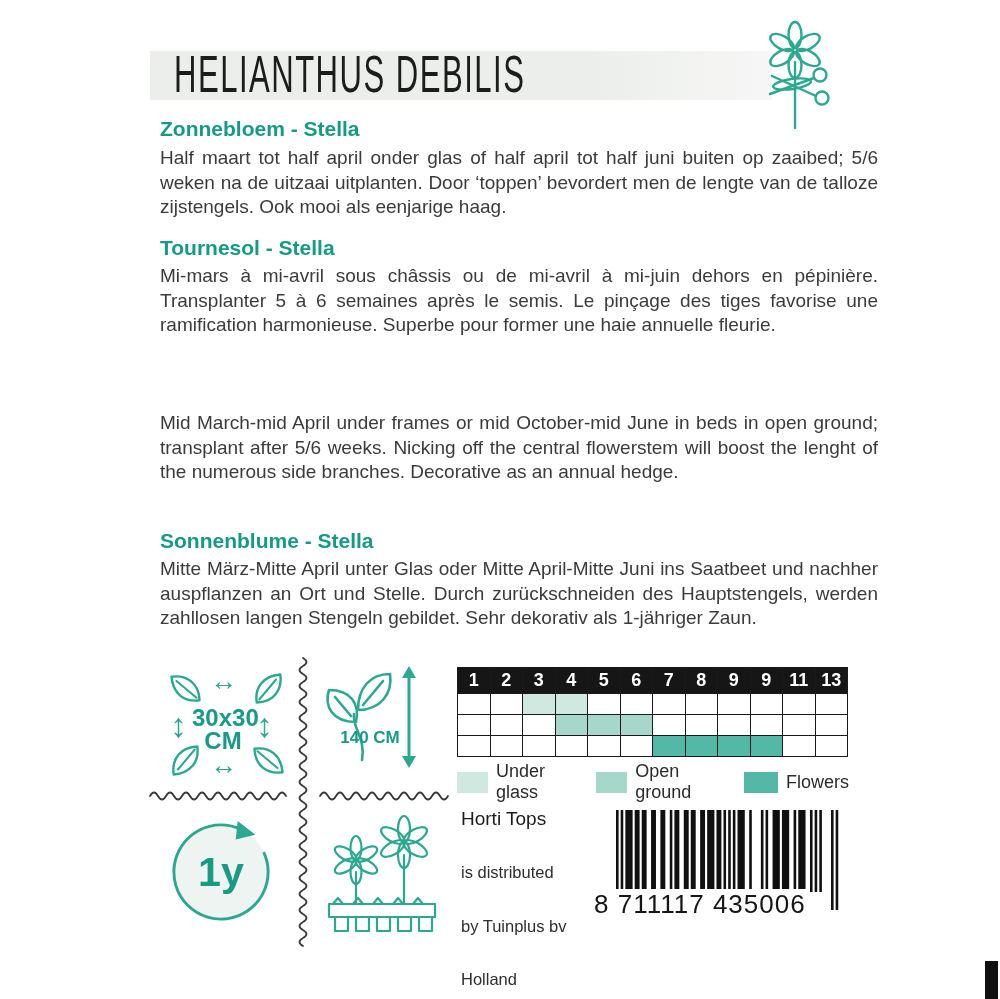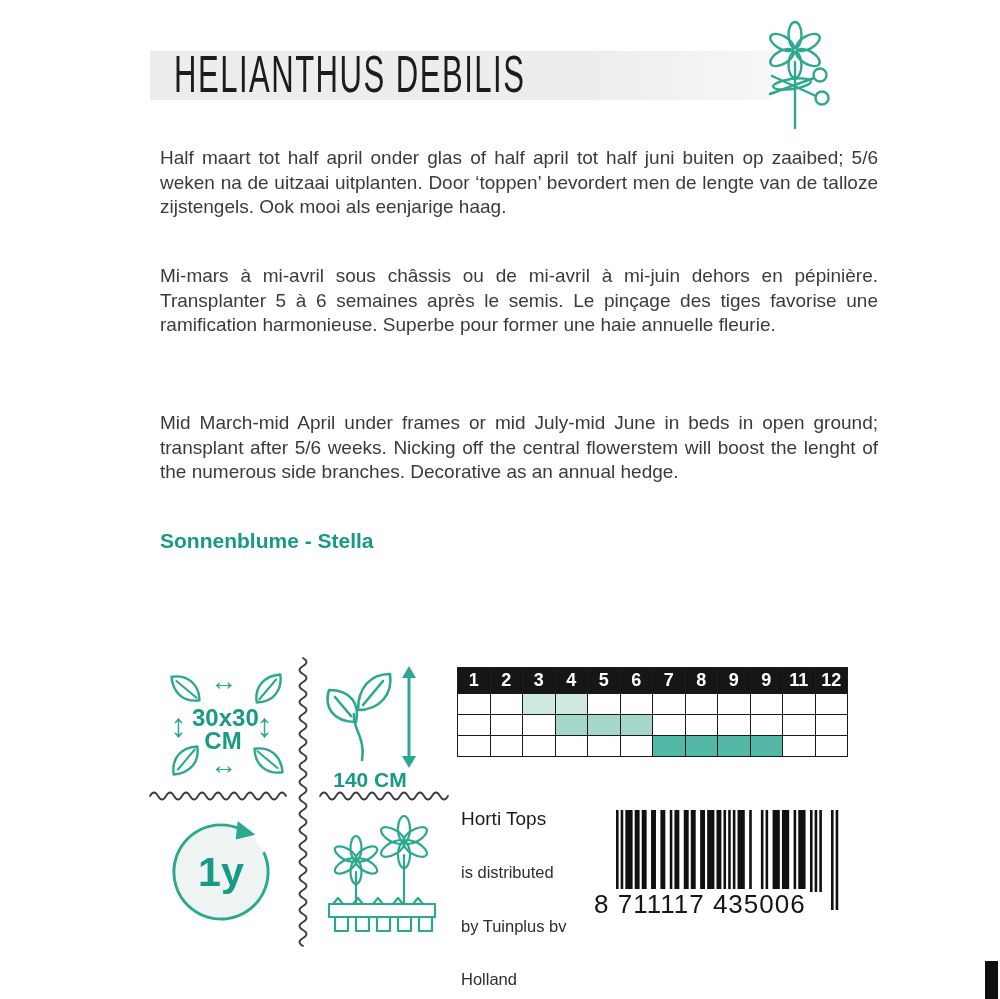--- a/index.html
+++ b/index.html
@@ -57,27 +57,30 @@
       <ellipse cx="45" cy="13" rx="6.5" ry="13" transform="rotate(240 45 28)"></ellipse>
       <ellipse cx="45" cy="13" rx="6.5" ry="13" transform="rotate(300 45 28)"></ellipse>
     </g>
     <ellipse cx="42" cy="62" rx="19" ry="5" transform="rotate(-8 42 62)"></ellipse>
     <line x1="64" y1="56" x2="20" y2="72"></line>
     <line x1="66" y1="74" x2="22" y2="54"></line>
     <circle cx="70" cy="53" r="6.5"></circle>
     <circle cx="72" cy="76" r="6.5"></circle>
   </svg>
 
+  <div class="sec-h" style="top:117px">Zonnebloem - Stella</div>
   <div class="sec-p" style="top:146px">Half maart tot half april onder glas of half april tot half juni buiten op zaaibed; 5/6 weken na de uitzaai uitplanten. Door ‘toppen’ bevordert men de lengte van de talloze zijstengels. Ook mooi als eenjarige haag.</div>
 
+  <div class="sec-h" style="top:236px">Tournesol - Stella</div>
   <div class="sec-p" style="top:264px">Mi-mars à mi-avril sous châssis ou de mi-avril à mi-juin dehors en pépinière. Transplanter 5 à 6 semaines après le semis. Le pinçage des tiges favorise une ramification harmonieuse. Superbe pour former une haie annuelle fleurie.</div>
 
-  <div class="sec-p" style="top:411px">Mid March-mid April under frames or mid July-mid June in beds in open ground; transplant after 5/6 weeks. Nicking off the central flowerstem will boost the lenght of the numerous side branches. Decorative as an annual hedge.</div>
+  <div class="sec-p" style="top:411px">Mid March-mid April under frames or mid October-mid June in beds in open ground; transplant after 5/6 weeks. Nicking off the central flowerstem will boost the lenght of the numerous side branches. Decorative as an annual hedge.</div>
 
   <div class="sec-h" style="top:529px">Sonnenblume - Stella</div>
+  <div class="sec-p" style="top:557px">Mitte März-Mitte April unter Glas oder Mitte April-Mitte Juni ins Saatbeet und nachher auspflanzen an Ort und Stelle. Durch zurückschneiden des Hauptstengels, werden zahllosen langen Stengeln gebildet. Sehr dekorativ als 1-jähriger Zaun.</div>
 
   <svg width="0" height="0" style="position:absolute">
     <symbol id="leaf" viewBox="0 0 40 40">
       <path d="M34 6 C16 6 5 17 6 34 C24 35 35 23 34 6 Z" fill="none" stroke="#2ca890" stroke-width="2.6" stroke-linejoin="round"></path>
       <line x1="29" y1="11" x2="9" y2="31" stroke="#2ca890" stroke-width="2.2" stroke-linecap="round"></line>
     </symbol>
   </svg>
 
   <svg class="icon" style="left:167px;top:670px;transform:rotate(-95deg)" width="37" height="37">
       <use href="#leaf"></use>
@@ -103,21 +106,21 @@
     <path d="M38 56 C14 56 6 40 11 24 C33 24 42 38 38 56 Z"></path>
     <line x1="33" y1="50" x2="17" y2="31"></line>
     <path d="M40 44 C40 22 52 8 72 8 C75 28 62 44 40 44 Z"></path>
     <line x1="45" y1="39" x2="65" y2="15"></line>
   </svg>
   <svg class="icon" style="left:400px;top:666px" width="18" height="102" viewBox="0 0 18 102" fill="#2ca890" stroke="#2ca890">
     <line x1="9" y1="10" x2="9" y2="92" stroke-width="3"></line>
     <path d="M9 0 L16 12 L2 12 Z" stroke="none"></path>
     <path d="M9 102 L16 90 L2 90 Z" stroke="none"></path>
   </svg>
-  <div class="sp-label" style="left:330px;top:768px;width:80px;font-size:21px">140 CM</div>
+  <div class="sp-label" style="left:330px;top:726px;width:80px;font-size:17px">140 CM</div>
 
   <svg class="wavy-svg" style="left:150px;top:791px" width="136" height="10">
       <path class="wavy" fill="none" stroke="#3c3c3c" stroke-width="1.8" stroke-linecap="round" d="M0 5 q4 -7 8 0 q4 7 8 0 q4 -7 8 0 q4 7 8 0 q4 -7 8 0 q4 7 8 0 q4 -7 8 0 q4 7 8 0 q4 -7 8 0 q4 7 8 0 q4 -7 8 0 q4 7 8 0 q4 -7 8 0 q4 7 8 0 q4 -7 8 0 q4 7 8 0 q4 -7 8 0"></path>
     </svg>
   <svg class="wavy-svg" style="left:320px;top:791px" width="132" height="10">
       <path class="wavy" fill="none" stroke="#3c3c3c" stroke-width="1.8" stroke-linecap="round" d="M0 5 q4 -7 8 0 q4 7 8 0 q4 -7 8 0 q4 7 8 0 q4 -7 8 0 q4 7 8 0 q4 -7 8 0 q4 7 8 0 q4 -7 8 0 q4 7 8 0 q4 -7 8 0 q4 7 8 0 q4 -7 8 0 q4 7 8 0 q4 -7 8 0 q4 7 8 0"></path>
     </svg>
   <svg class="wavy-svg" style="left:298px;top:658px" width="10" height="286">
       <path class="wavy" fill="none" stroke="#3c3c3c" stroke-width="1.8" stroke-linecap="round" d="M5 0 q7 4 0 8 q-7 4 0 8 q7 4 0 8 q-7 4 0 8 q7 4 0 8 q-7 4 0 8 q7 4 0 8 q-7 4 0 8 q7 4 0 8 q-7 4 0 8 q7 4 0 8 q-7 4 0 8 q7 4 0 8 q-7 4 0 8 q7 4 0 8 q-7 4 0 8 q7 4 0 8 q-7 4 0 8 q7 4 0 8 q-7 4 0 8 q7 4 0 8 q-7 4 0 8 q7 4 0 8 q-7 4 0 8 q7 4 0 8 q-7 4 0 8 q7 4 0 8 q-7 4 0 8 q7 4 0 8 q-7 4 0 8 q7 4 0 8 q-7 4 0 8 q7 4 0 8 q-7 4 0 8 q7 4 0 8 q-7 4 0 8"></path>
     </svg>
@@ -129,21 +132,21 @@
           <th>2</th>
           <th>3</th>
           <th>4</th>
           <th>5</th>
           <th>6</th>
           <th>7</th>
           <th>8</th>
           <th>9</th>
           <th>9</th>
           <th>11</th>
-          <th>12</th>
+          <th>13</th>
         </tr>
         <tr>
           <td></td>
           <td></td>
           <td style="background:#cfe8e0"></td>
           <td style="background:#cfe8e0"></td>
           <td></td>
           <td></td>
           <td></td>
           <td></td>
@@ -175,20 +178,34 @@
           <td></td>
           <td style="background:#53b8a5"></td>
           <td style="background:#53b8a5"></td>
           <td style="background:#53b8a5"></td>
           <td style="background:#53b8a5"></td>
           <td></td>
           <td></td>
         </tr>
       </tbody>
     </table>
+  <div class="legend">
+      <span class="lg-item">
+        <span class="sw" style="background:#cfe8e0"></span>
+        <span class="lg-lab">Under glass</span>
+      </span>
+      <span class="lg-item">
+        <span class="sw" style="background:#a5d8ca"></span>
+        <span class="lg-lab">Open ground</span>
+      </span>
+      <span class="lg-item">
+        <span class="sw" style="background:#53b8a5"></span>
+        <span class="lg-lab">Flowers</span>
+      </span>
+    </div>
 
   <svg class="icon" style="left:167px;top:818px" width="108" height="108" viewBox="0 0 110 110">
     <circle cx="55" cy="55" r="48" fill="#edf4f1" stroke="none"></circle>
     <path d="M98.5 34.7 A 48 48 0 1 1 75.3 11.5" fill="none" stroke="#2ca890" stroke-width="3"></path>
     <path d="M72 3 L90 17 L70 22 Z" fill="#2ca890"></path>
     <text x="55" y="69" text-anchor="middle" font-size="42" font-weight="bold" fill="#199a85" font-family="Liberation Sans, sans-serif">1y</text>
   </svg>
 
   <svg class="icon" style="left:323px;top:812px" width="118" height="128" viewBox="0 0 118 128" fill="none" stroke="#2ca890" stroke-width="2.2" stroke-linecap="round" stroke-linejoin="round">
     <g>

